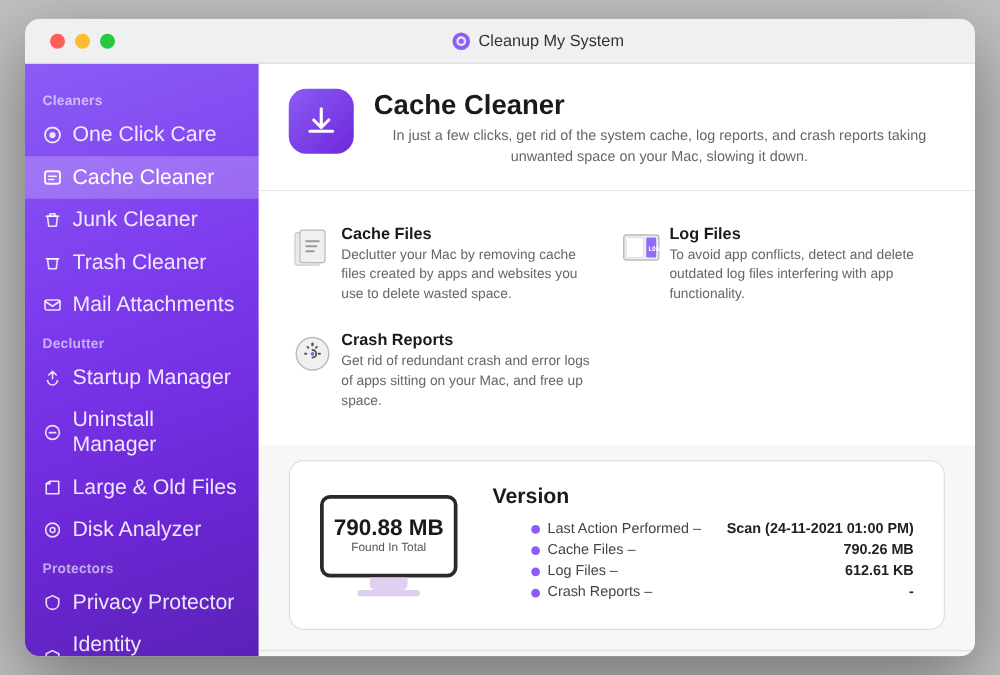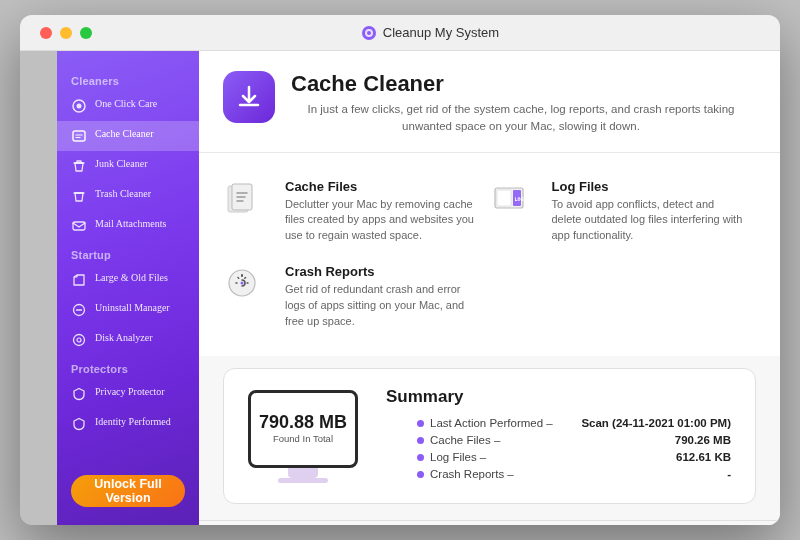--- a/index.html
+++ b/index.html
@@ -51,46 +51,44 @@
       color: #333;
       font-weight: 500;
     }
     .app-content {
       display: flex;
       flex: 1;
       overflow: hidden;
     }
     
     .sidebar {
-      width: 142px;
+      width: 187px;
       background: linear-gradient(160deg, #8b5cf6 0%, #7c3aed 40%, #6d28d9 70%, #5b21b6 100%);
       display: flex;
       flex-direction: column;
       padding: 16px 0 12px 0;
       flex-shrink: 0;
-      margin-left: 37px;
     }
     .sidebar-section-label {
       font-size: 11px;
       font-weight: 600;
       color: rgba(255,255,255,0.6);
       padding: 8px 14px 4px 14px;
       text-transform: none;
       letter-spacing: 0.2px;
     }
     .sidebar-item {
       display: flex;
-      align-items: flex-start;
+      align-items: center;
       gap: 8px;
       padding: 7px 14px;
-      font-size: 10px;
+      font-size: 17px;
       color: rgba(255,255,255,0.88);
       cursor: pointer;
       border-radius: 0;
-      font-family: Liberation Serif, serif;
     }
     .sidebar-item.active {
       background: rgba(255,255,255,0.22);
       color: white;
       font-weight: 500;
     }
     .sidebar-icon {
       width: 16px;
       height: 16px;
       flex-shrink: 0;
@@ -157,21 +155,21 @@
     .features-grid {
       display: grid;
       grid-template-columns: 1fr 1fr;
       gap: 0;
       padding: 16px 24px;
       background: white;
     }
     .feature-item {
       display: flex;
       align-items: flex-start;
-      gap: 24px;
+      gap: 4px;
       padding: 10px 12px 10px 0;
     }
     .feature-icon {
       width: 38px;
       height: 38px;
       flex-shrink: 0;
       display: flex;
       align-items: center;
       justify-content: center;
     }
@@ -202,21 +200,21 @@
       gap: 28px;
     }
     .monitor-graphic {
       display: flex;
       flex-direction: column;
       align-items: center;
       flex-shrink: 0;
     }
     .monitor-screen {
       width: 110px;
-      height: 78px;
+      height: 66px;
       background: white;
       border: 3px solid #2a2a2a;
       border-radius: 8px;
       display: flex;
       flex-direction: column;
       align-items: center;
       justify-content: center;
     }
     .monitor-value {
       font-size: 18px;
@@ -353,41 +351,50 @@
       <div class="sidebar-item">
         <span class="sidebar-icon">
           <svg width="14" height="14" viewBox="0 0 14 14" fill="none">
               <rect x="1" y="3" width="12" height="8" rx="1.5" stroke="rgba(255,255,255,0.85)" stroke-width="1.3"></rect>
               <path d="M1 4l6 4 6-4" stroke="rgba(255,255,255,0.85)" stroke-width="1.3" stroke-linecap="round"></path>
             </svg>
         </span>
         <span>Mail Attachments</span>
       </div>
 
-      <span class="sidebar-section-label">Startup</span>
-
+      <span class="sidebar-section-label">Declutter</span>
+
+      <div class="sidebar-item">
+        <span class="sidebar-icon">
+          <svg width="14" height="14" viewBox="0 0 14 14" fill="none">
+              <path d="M7 2v6M4 5l3-3 3 3" stroke="rgba(255,255,255,0.85)" stroke-width="1.3" stroke-linecap="round" stroke-linejoin="round"></path>
+              <path d="M3 9a4 4 0 008 0" stroke="rgba(255,255,255,0.85)" stroke-width="1.3"></path>
+            </svg>
+        </span>
+        <span>Startup Manager</span>
+      </div>
+
+      <div class="sidebar-item">
+        <span class="sidebar-icon">
+          <svg width="14" height="14" viewBox="0 0 14 14" fill="none">
+              <circle cx="7" cy="7" r="5.5" stroke="rgba(255,255,255,0.85)" stroke-width="1.3"></circle>
+              <path d="M4.5 7h5" stroke="rgba(255,255,255,0.85)" stroke-width="1.4" stroke-linecap="round"></path>
+            </svg>
+        </span>
+        <span>Uninstall Manager</span>
+      </div>
 
       <div class="sidebar-item">
         <span class="sidebar-icon">
           <svg width="14" height="14" viewBox="0 0 14 14" fill="none">
               <path d="M2 12V4l3-2h7v10H2z" stroke="rgba(255,255,255,0.85)" stroke-width="1.3" stroke-linejoin="round"></path>
               <path d="M5 2v2H2" stroke="rgba(255,255,255,0.85)" stroke-width="1.1"></path>
             </svg>
         </span>
         <span>Large &amp; Old Files</span>
-      </div>
-
-      <div class="sidebar-item">
-        <span class="sidebar-icon">
-          <svg width="14" height="14" viewBox="0 0 14 14" fill="none">
-              <circle cx="7" cy="7" r="5.5" stroke="rgba(255,255,255,0.85)" stroke-width="1.3"></circle>
-              <path d="M4.5 7h5" stroke="rgba(255,255,255,0.85)" stroke-width="1.4" stroke-linecap="round"></path>
-            </svg>
-        </span>
-        <span>Uninstall Manager</span>
       </div>
 
       <div class="sidebar-item">
         <span class="sidebar-icon">
           <svg width="14" height="14" viewBox="0 0 14 14" fill="none">
               <circle cx="7" cy="7" r="5.5" stroke="rgba(255,255,255,0.85)" stroke-width="1.3"></circle>
               <circle cx="7" cy="7" r="2" stroke="rgba(255,255,255,0.85)" stroke-width="1.2"></circle>
             </svg>
         </span>
         <span>Disk Analyzer</span>
@@ -438,21 +445,21 @@
         <div class="feature-item">
           <div class="feature-icon">
             <svg width="36" height="36" viewBox="0 0 36 36" fill="none">
               <rect x="4" y="6" width="20" height="26" rx="2" fill="#e8e8e8" stroke="#ccc" stroke-width="1"></rect>
               <rect x="8" y="4" width="20" height="26" rx="2" fill="#f0f0f0" stroke="#bbb" stroke-width="1"></rect>
               <path d="M13 13h10M13 17h8M13 21h6" stroke="#999" stroke-width="1.5" stroke-linecap="round"></path>
             </svg>
           </div>
           <div class="feature-text">
             <h3>Cache Files</h3>
-            <p>Declutter your Mac by removing cache files created by apps and websites you use to regain wasted space.</p>
+            <p>Declutter your Mac by removing cache files created by apps and websites you use to delete wasted space.</p>
           </div>
         </div>
 
         <div class="feature-item">
           <div class="feature-icon">
             <svg width="36" height="36" viewBox="0 0 36 36" fill="none">
               <rect x="4" y="8" width="28" height="20" rx="2" fill="#f0f0f0" stroke="#bbb" stroke-width="1.2"></rect>
               <rect x="6" y="10" width="14" height="16" rx="1" fill="white" stroke="#ddd" stroke-width="0.8"></rect>
               <rect x="22" y="10" width="8" height="16" rx="1" fill="#8b5cf6" opacity="0.9"></rect>
               <text x="23.5" y="21" font-family="monospace" font-size="5" font-weight="bold" fill="white">LOG</text>
@@ -489,21 +496,21 @@
           <div class="monitor-graphic">
             <div class="monitor-screen">
               <div class="monitor-value">790.88 MB</div>
               <div class="monitor-label">Found In Total</div>
             </div>
             <div class="monitor-stand"></div>
             <div class="monitor-base"></div>
           </div>
 
           <div class="summary-info">
-            <h2>Summary</h2>
+            <h2>Version</h2>
             <div class="summary-row">
               <span class="summary-row-label">
                 <span class="dot"></span>
                 <span>Last Action Performed –</span>
               </span>
               <span class="summary-row-value">Scan (24-11-2021 01:00 PM)</span>
             </div>
             <div class="summary-row">
               <span class="summary-row-label">
                 <span class="dot"></span>

